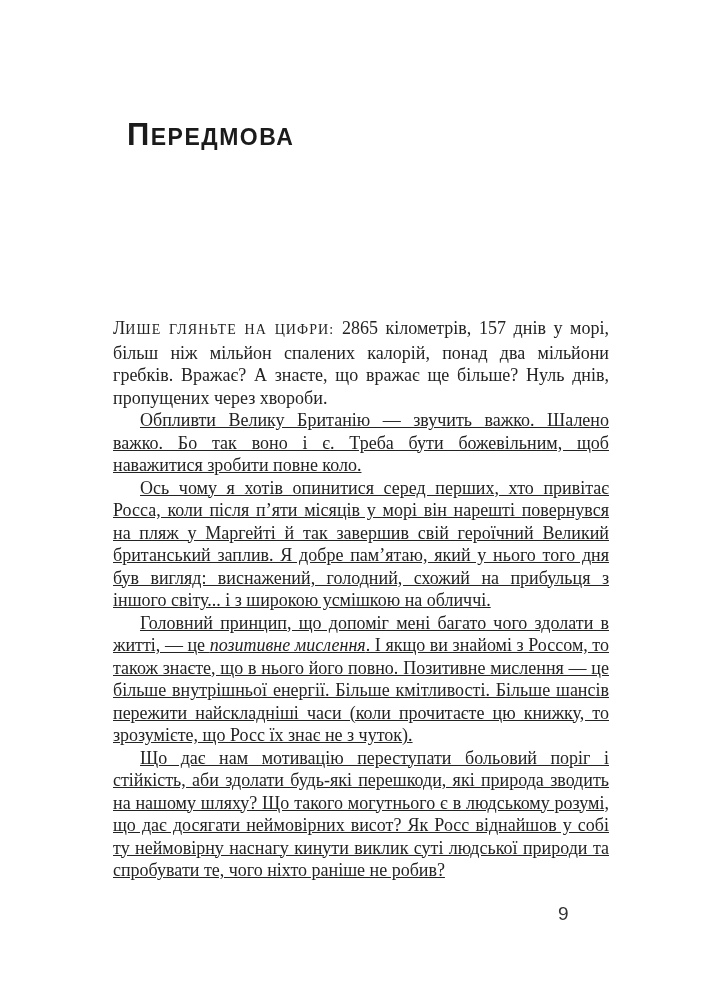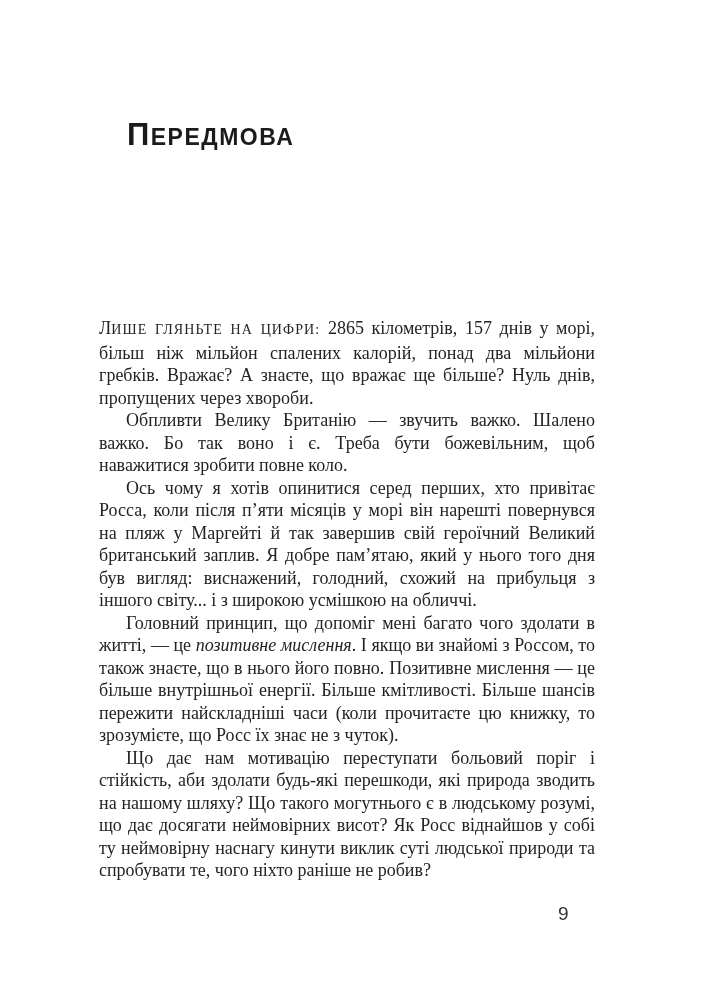--- a/index.html
+++ b/index.html
@@ -22,29 +22,29 @@
     letter-spacing:1.5px;
     text-transform:uppercase;
     color:#1b1b1b;
     white-space:nowrap;
   }
   .chapter-heading::first-letter{
     font-size:31px;
   }
   .body-text{
     position:absolute;
-    left:99px;top:317px;
+    left:113px;top:317px;
     width:496px;
     font-size:18px;
     line-height:22.5px;
     text-align:justify;
     color:#232323;
   }
   .para{margin:0;padding:0;}
-  .para.indent{text-indent:27px;}
+  .para.indent{text-indent:27px;text-decoration:underline;}
   .seg-smallcaps{
     text-transform:uppercase;
     font-size:14px;
     letter-spacing:1.1px;
   }
   .seg-italic{font-style:italic;margin-top:20px;}
   .folio{
     position:absolute;
     left:558px;top:903px;
     font-family:"Liberation Sans","DejaVu Sans",sans-serif;

